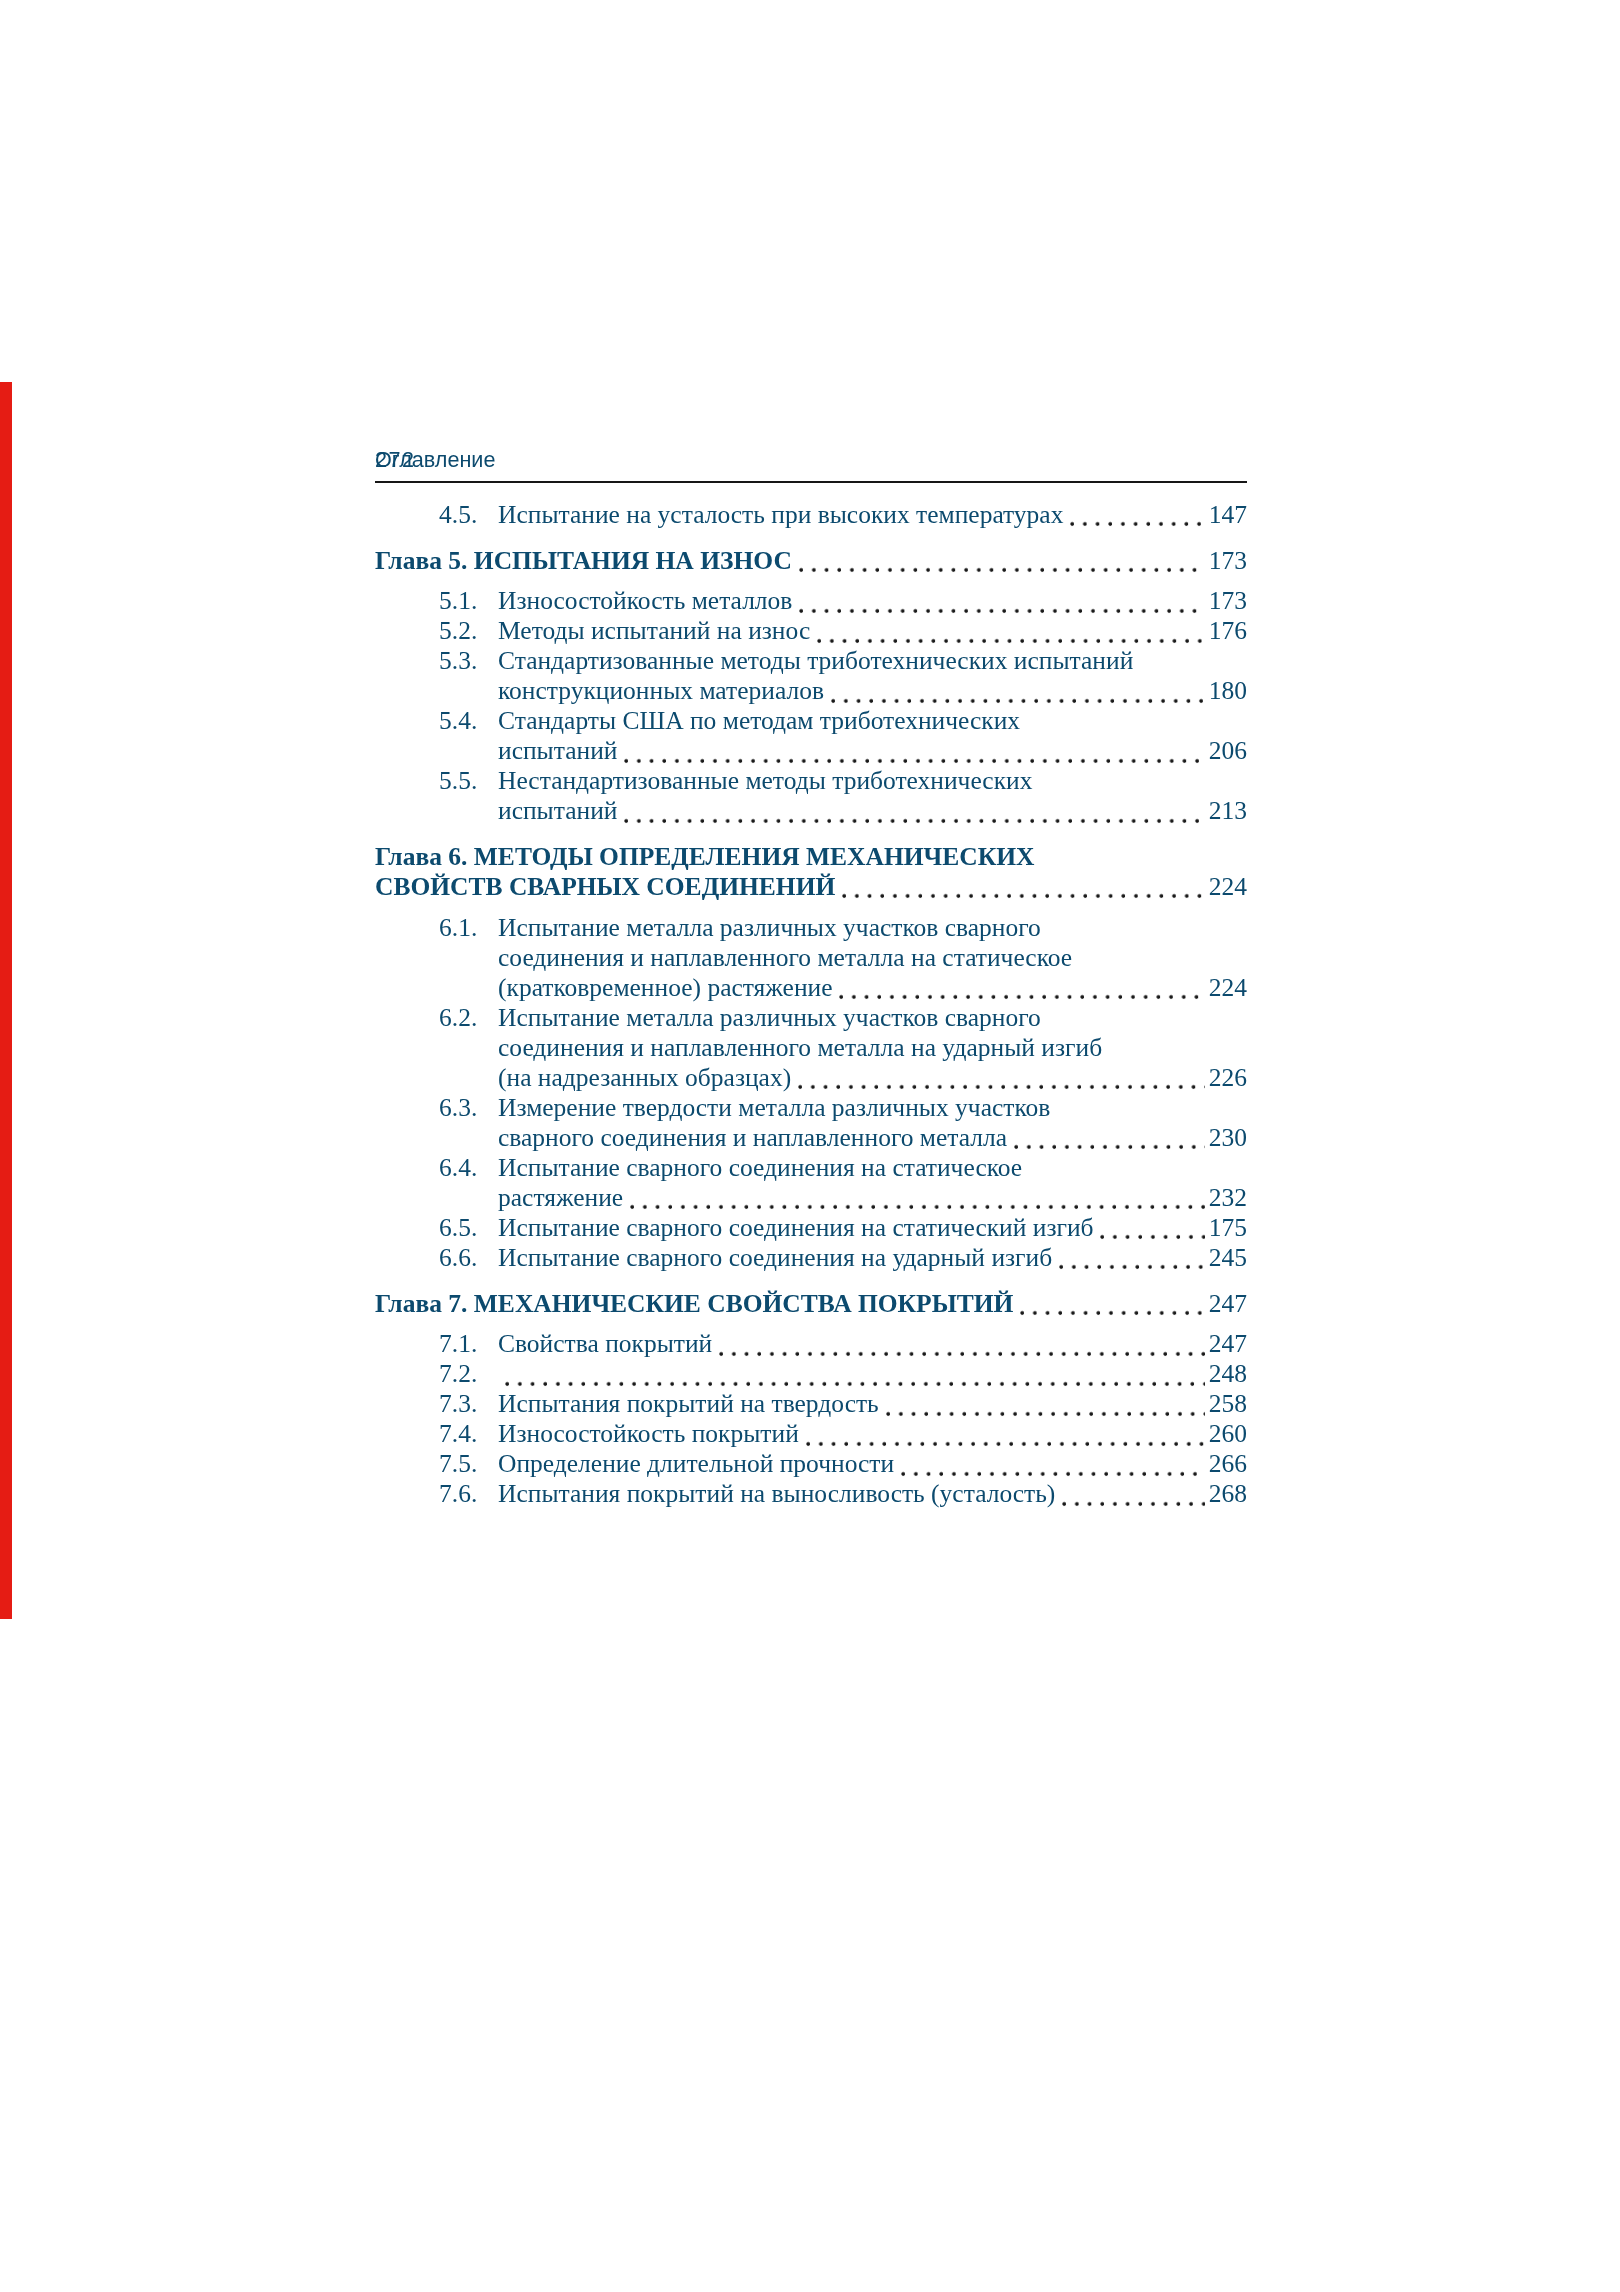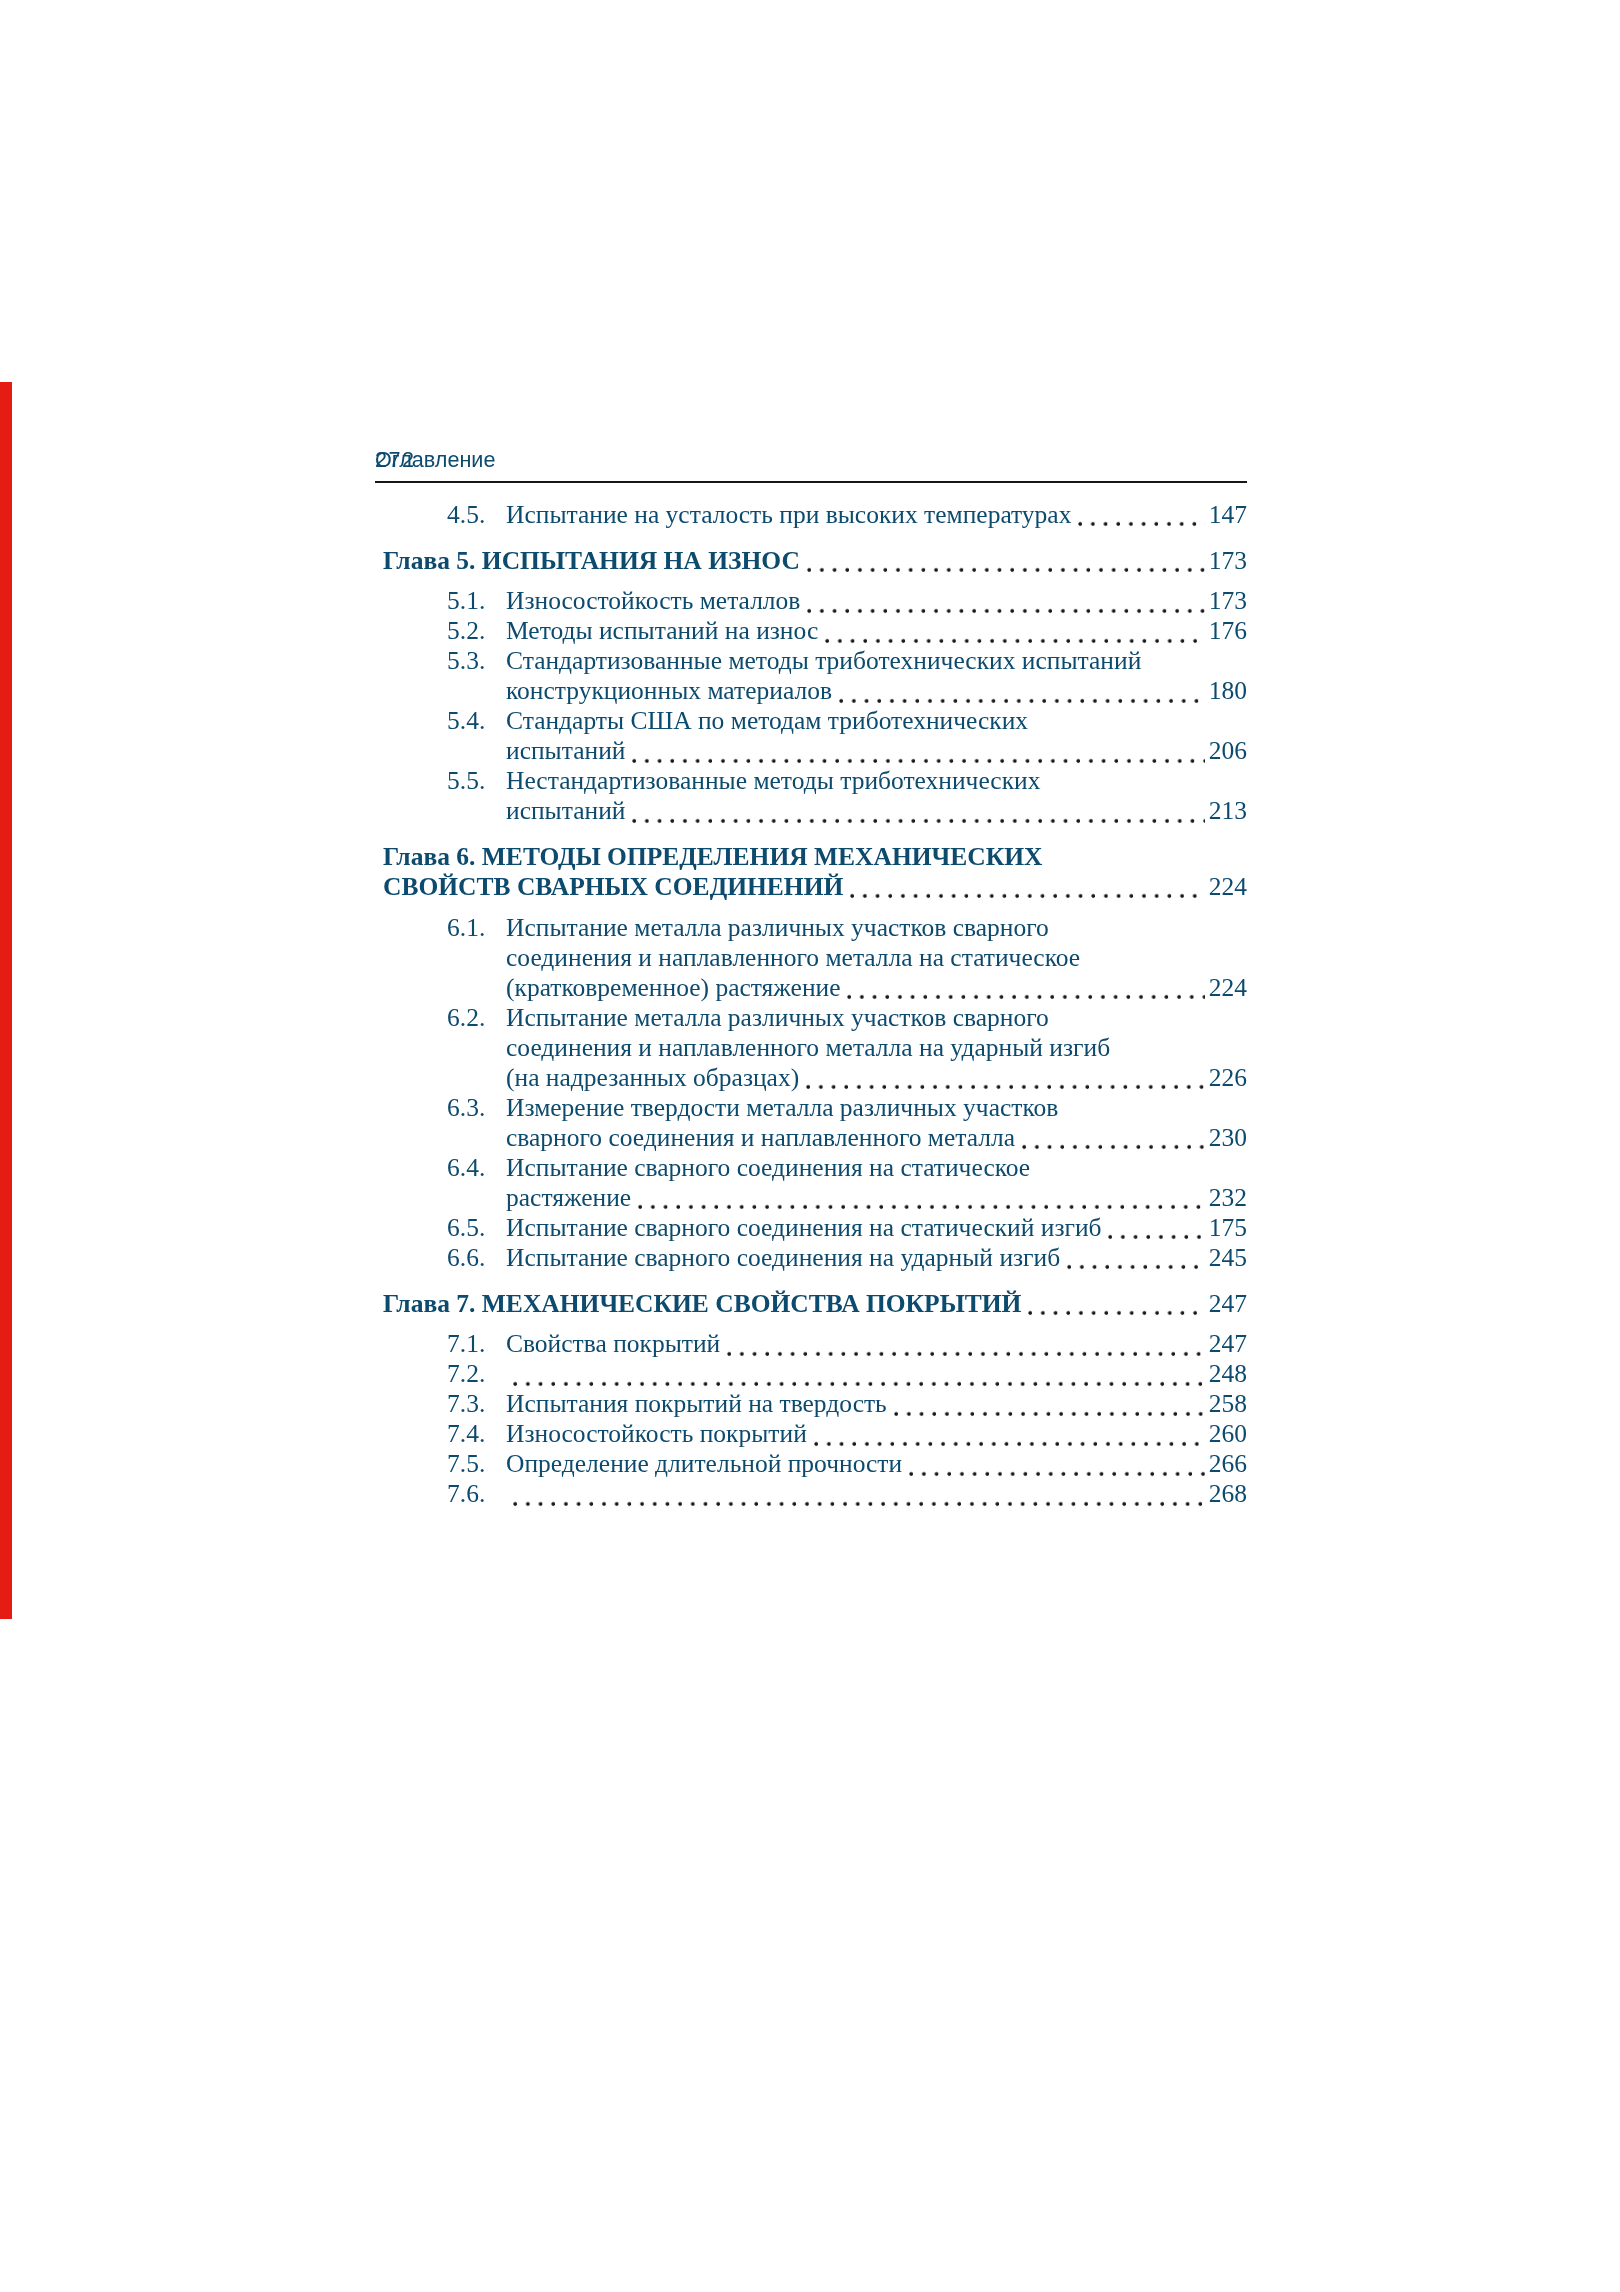--- a/index.html
+++ b/index.html
@@ -32,21 +32,20 @@
   .page-header .hnum { letter-spacing: 1.5px; }
   .page-header .htitle {
     position: absolute; left: 0; right: 0; top: 0;
     text-align: left;
     font-weight: normal;
   }
   .toc {
     margin-top: 16.7px;
     font-size: 25.5px;
     line-height: 30px;
-    margin-left: 8px;
   }
   .entry { position: relative; }
   .entry.item { padding-left: 123px; }
   .entry.item > .num { position: absolute; left: 64px; top: 0; }
   .entry.chapter { font-weight: bold; margin: 15.7px 0 10.8px 0; }
   .toc > .entry:first-child { margin-top: 0; }
   .line { white-space: nowrap; }
   .line.last { display: flex; align-items: flex-end; }
   .line.last .text { flex: 0 0 auto; }
   .leader {
@@ -235,19 +234,20 @@
         <span class="num">7.5.</span>
         <div class="line last">
           <span class="text">Определение длительной прочности</span>
           <span class="leader"></span>
           <span class="pagenum">266</span>
         </div>
       </div>
       <div class="entry item">
         <span class="num">7.6.</span>
         <div class="line last">
+          <span class="text">Испытания покрытий на выносливость (усталость)</span>
           <span class="leader"></span>
           <span class="pagenum">268</span>
         </div>
       </div>
     </main>
 </div>
 
 
 </body></html>

